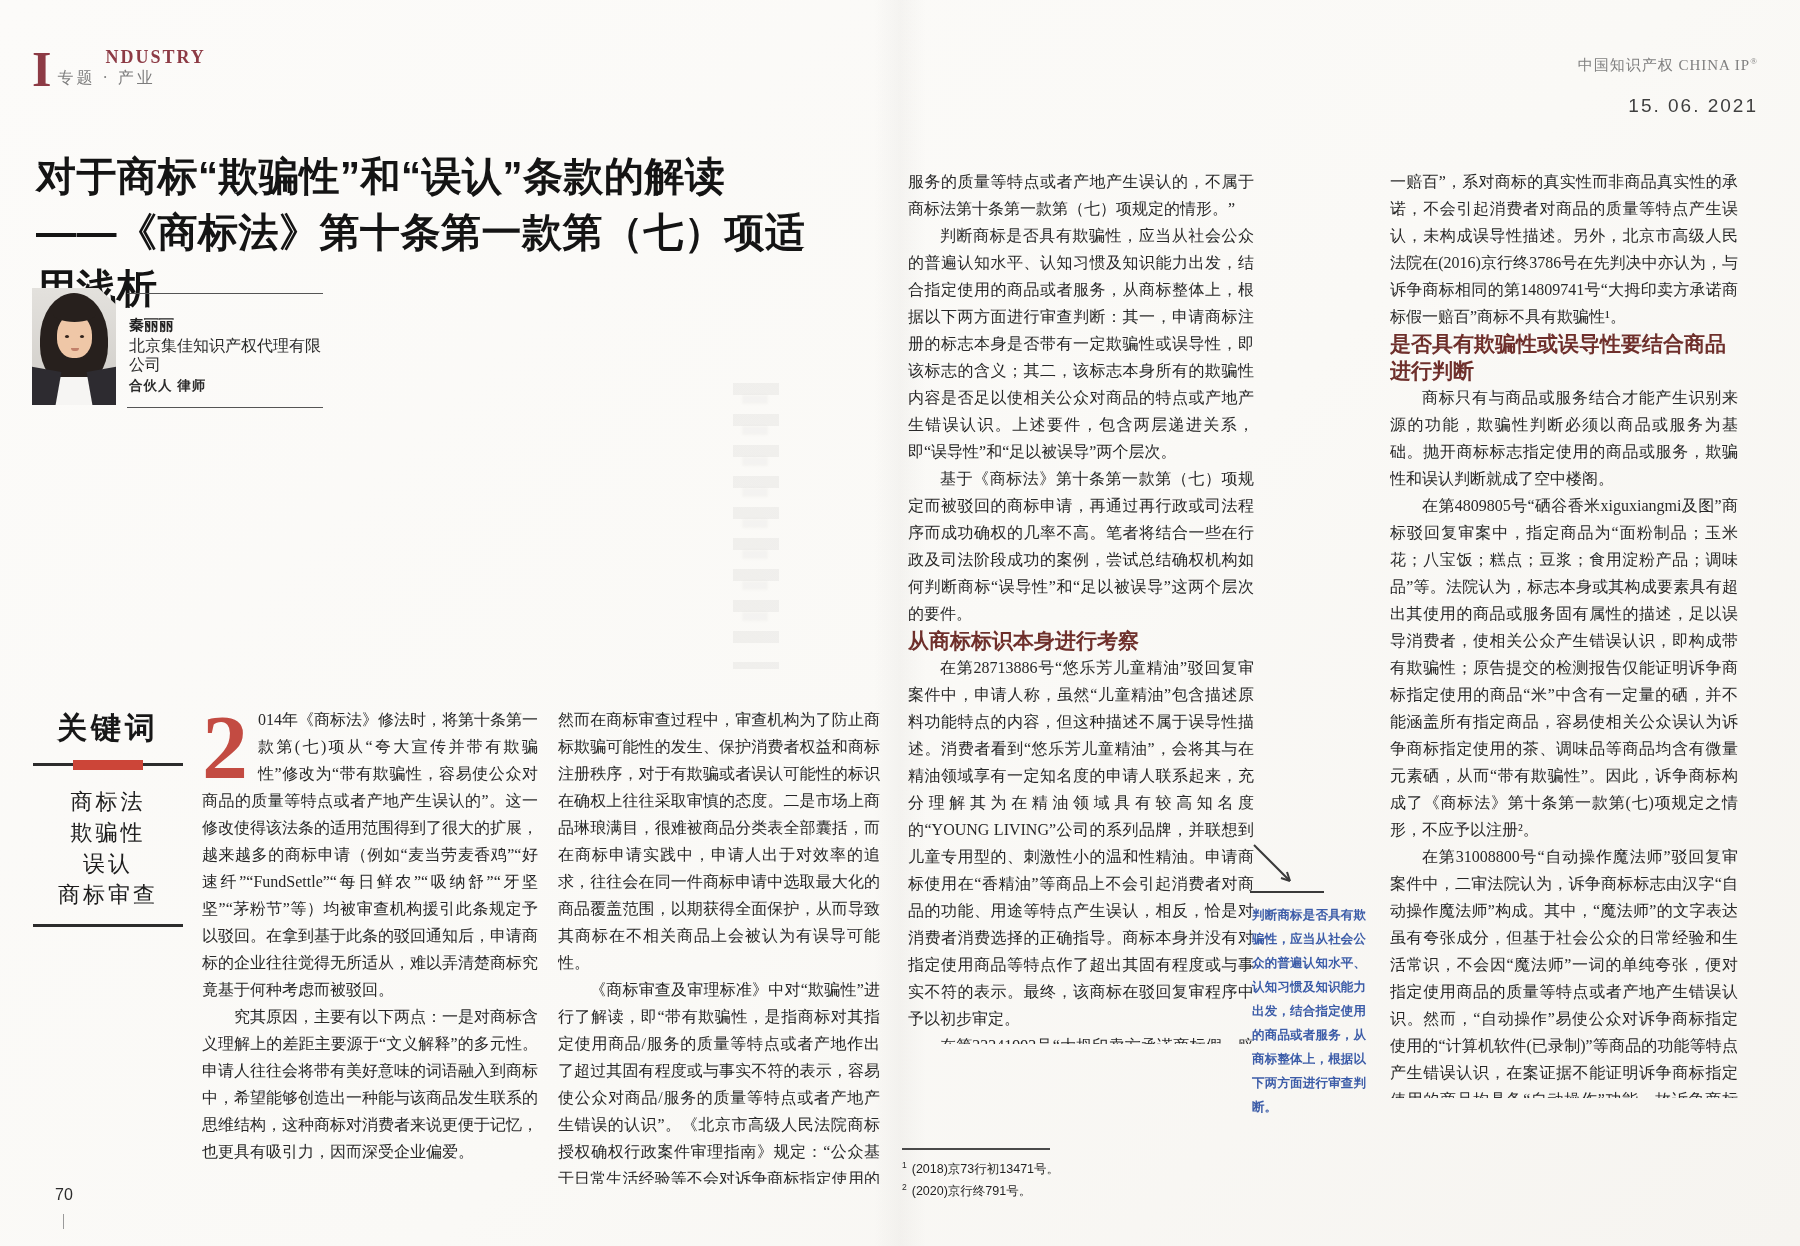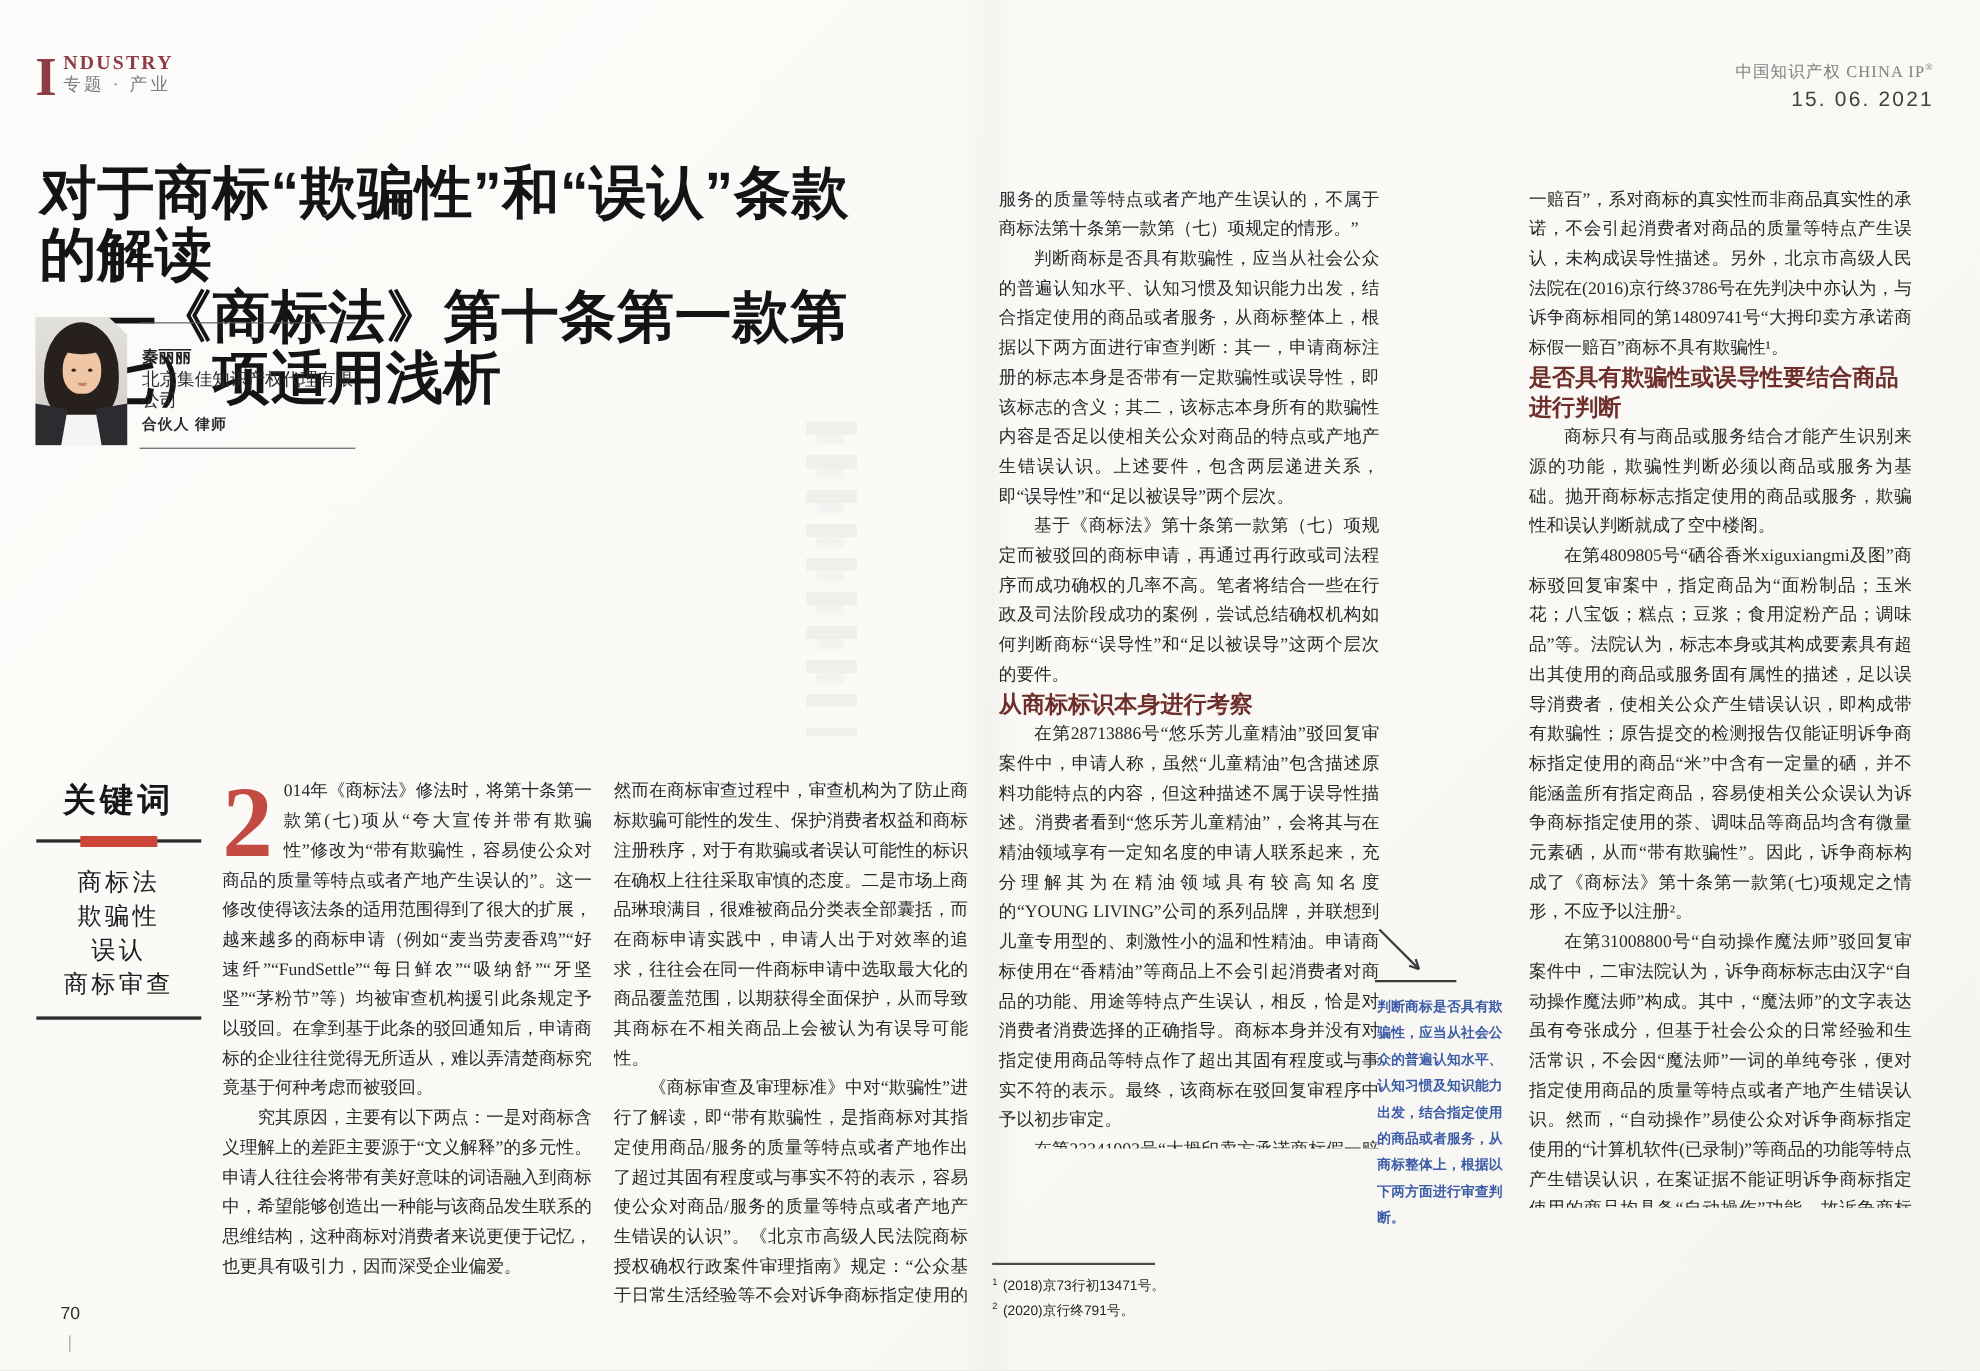--- a/index.html
+++ b/index.html
@@ -9,30 +9,30 @@
     overflow:hidden;
     font-family:"Liberation Serif","DejaVu Serif",serif;
     color:#262626;
   }
   .abs{position:absolute;}
 
   
   .hdr-left{left:32px;top:48px;display:flex;align-items:flex-start;}
   .hdr-initial{font:700 50px/0.85 "Liberation Serif",serif;color:#8d3b45;}
   .hdr-left-text{margin-left:6px;}
-  .hdr-industry{font:700 18px/18px "Liberation Serif",serif;color:#8d3b45;letter-spacing:2px;}
+  .hdr-industry{font:700 18px/18px "Liberation Serif",serif;color:#8d3b45;letter-spacing:2px;margin-left:48px;}
   .hdr-topic{font:400 16px/20px "Liberation Serif",serif;color:#7d7d7d;letter-spacing:3px;margin-top:2px;}
   .hdr-right{right:42px;top:52px;text-align:right;}
   .hdr-brand{font:400 15px/18px "Liberation Serif",serif;color:#808080;letter-spacing:1px;}
   .hdr-brand sup{font-size:9px;}
-  .hdr-date{font:400 19px/22px "Liberation Sans","DejaVu Sans",sans-serif;color:#3f3f3f;letter-spacing:2px;margin-top:5px;}
+  .hdr-date{font:400 19px/22px "Liberation Sans","DejaVu Sans",sans-serif;color:#3f3f3f;letter-spacing:2px;margin-top:21px;}
 
   
   .title{left:36px;top:148px;width:780px;font-family:"Liberation Sans","DejaVu Sans",sans-serif;
-         font-weight:700;color:#141414;font-size:52px;line-height:56px;letter-spacing:0.5px;}
+         font-weight:700;color:#141414;font-size:40px;line-height:56px;letter-spacing:0.5px;}
   .photo{left:32px;top:288px;width:84px;height:117px;background:linear-gradient(#e3e1dd,#cfccc7);
          clip-path:polygon(0 0,79% 0,100% 14%,100% 100%,0 100%);overflow:hidden;}
   .hair{position:absolute;left:8px;top:5px;width:68px;height:92px;border-radius:52% 52% 44% 44%;background:#27201d;}
   .face{position:absolute;left:25px;top:26px;width:35px;height:44px;border-radius:48% 48% 44% 44%;background:#efc7a7;}
   .bangs{position:absolute;left:21px;top:17px;width:43px;height:17px;border-radius:0 0 55% 55%;background:#27201d;}
   .eyeL,.eyeR{position:absolute;top:47px;width:4px;height:3px;border-radius:50%;background:#33241c;}
   .eyeL{left:33px}.eyeR{left:48px}
   .mouth{position:absolute;left:39px;top:60px;width:8px;height:3px;border-radius:0 0 6px 6px;background:#c2806a;}
   .torso{position:absolute;left:6px;bottom:-4px;width:72px;height:32px;border-radius:14px 14px 0 0;background:#f6f5f3;}
   .jacketL,.jacketR{position:absolute;bottom:-6px;width:30px;height:42px;background:#2d2b30;}

